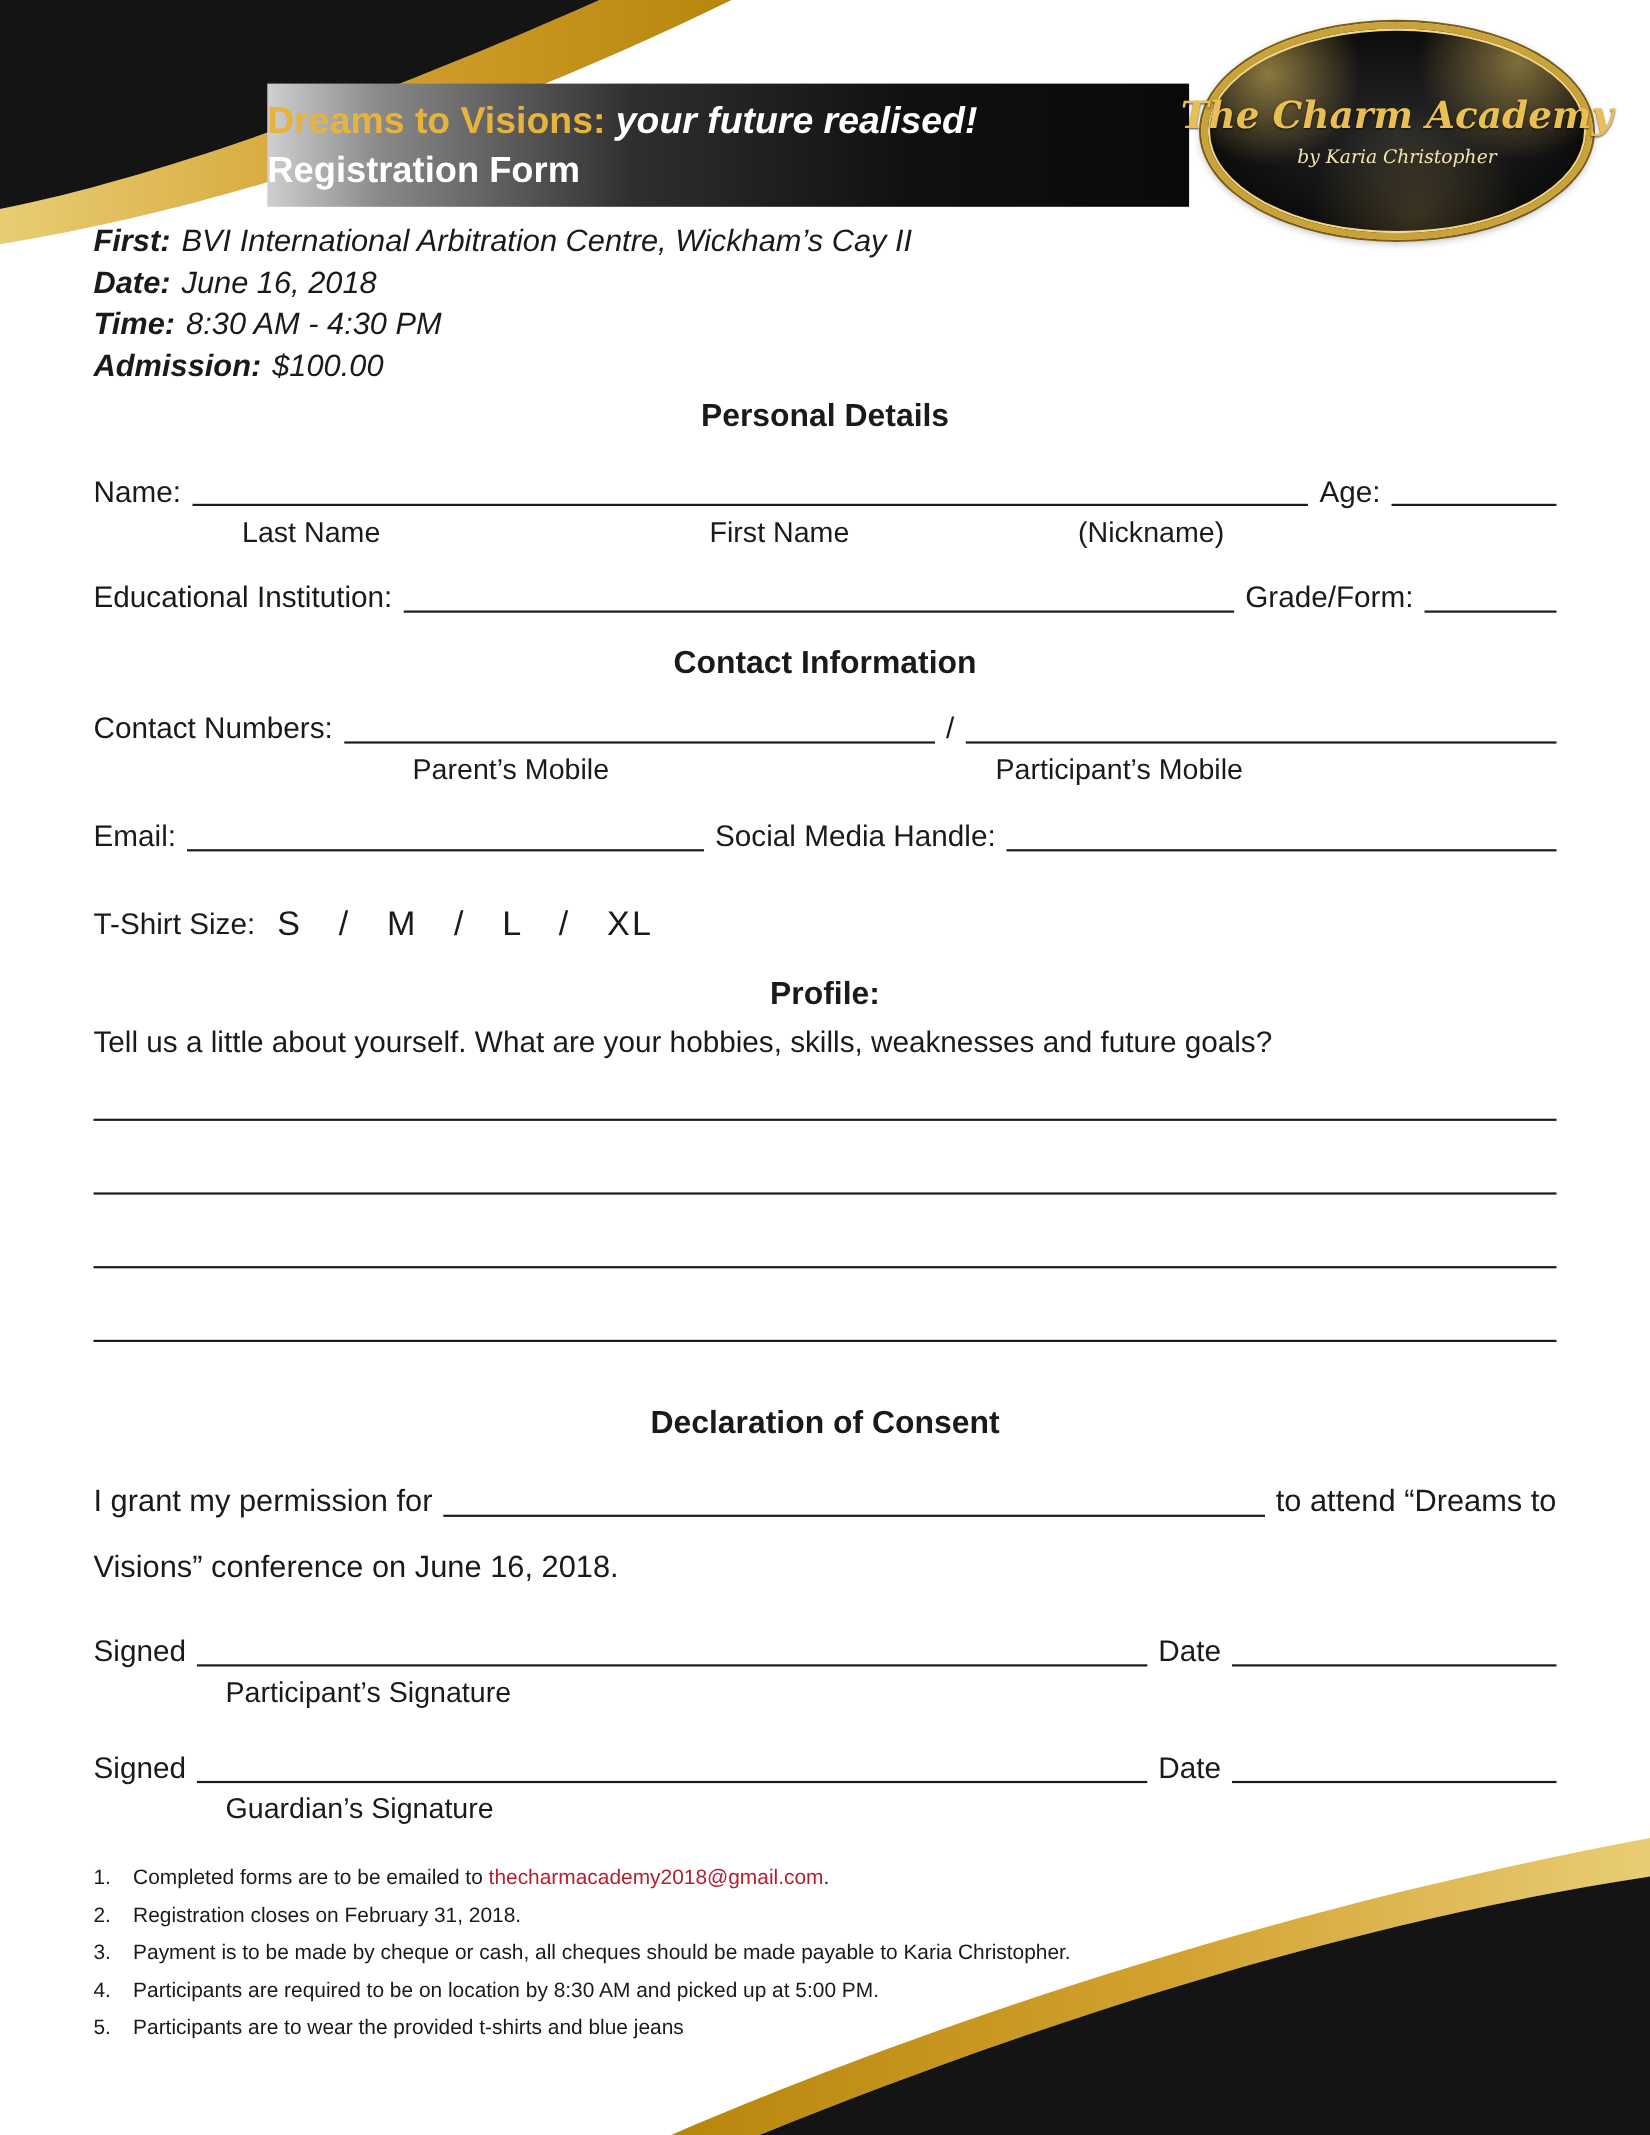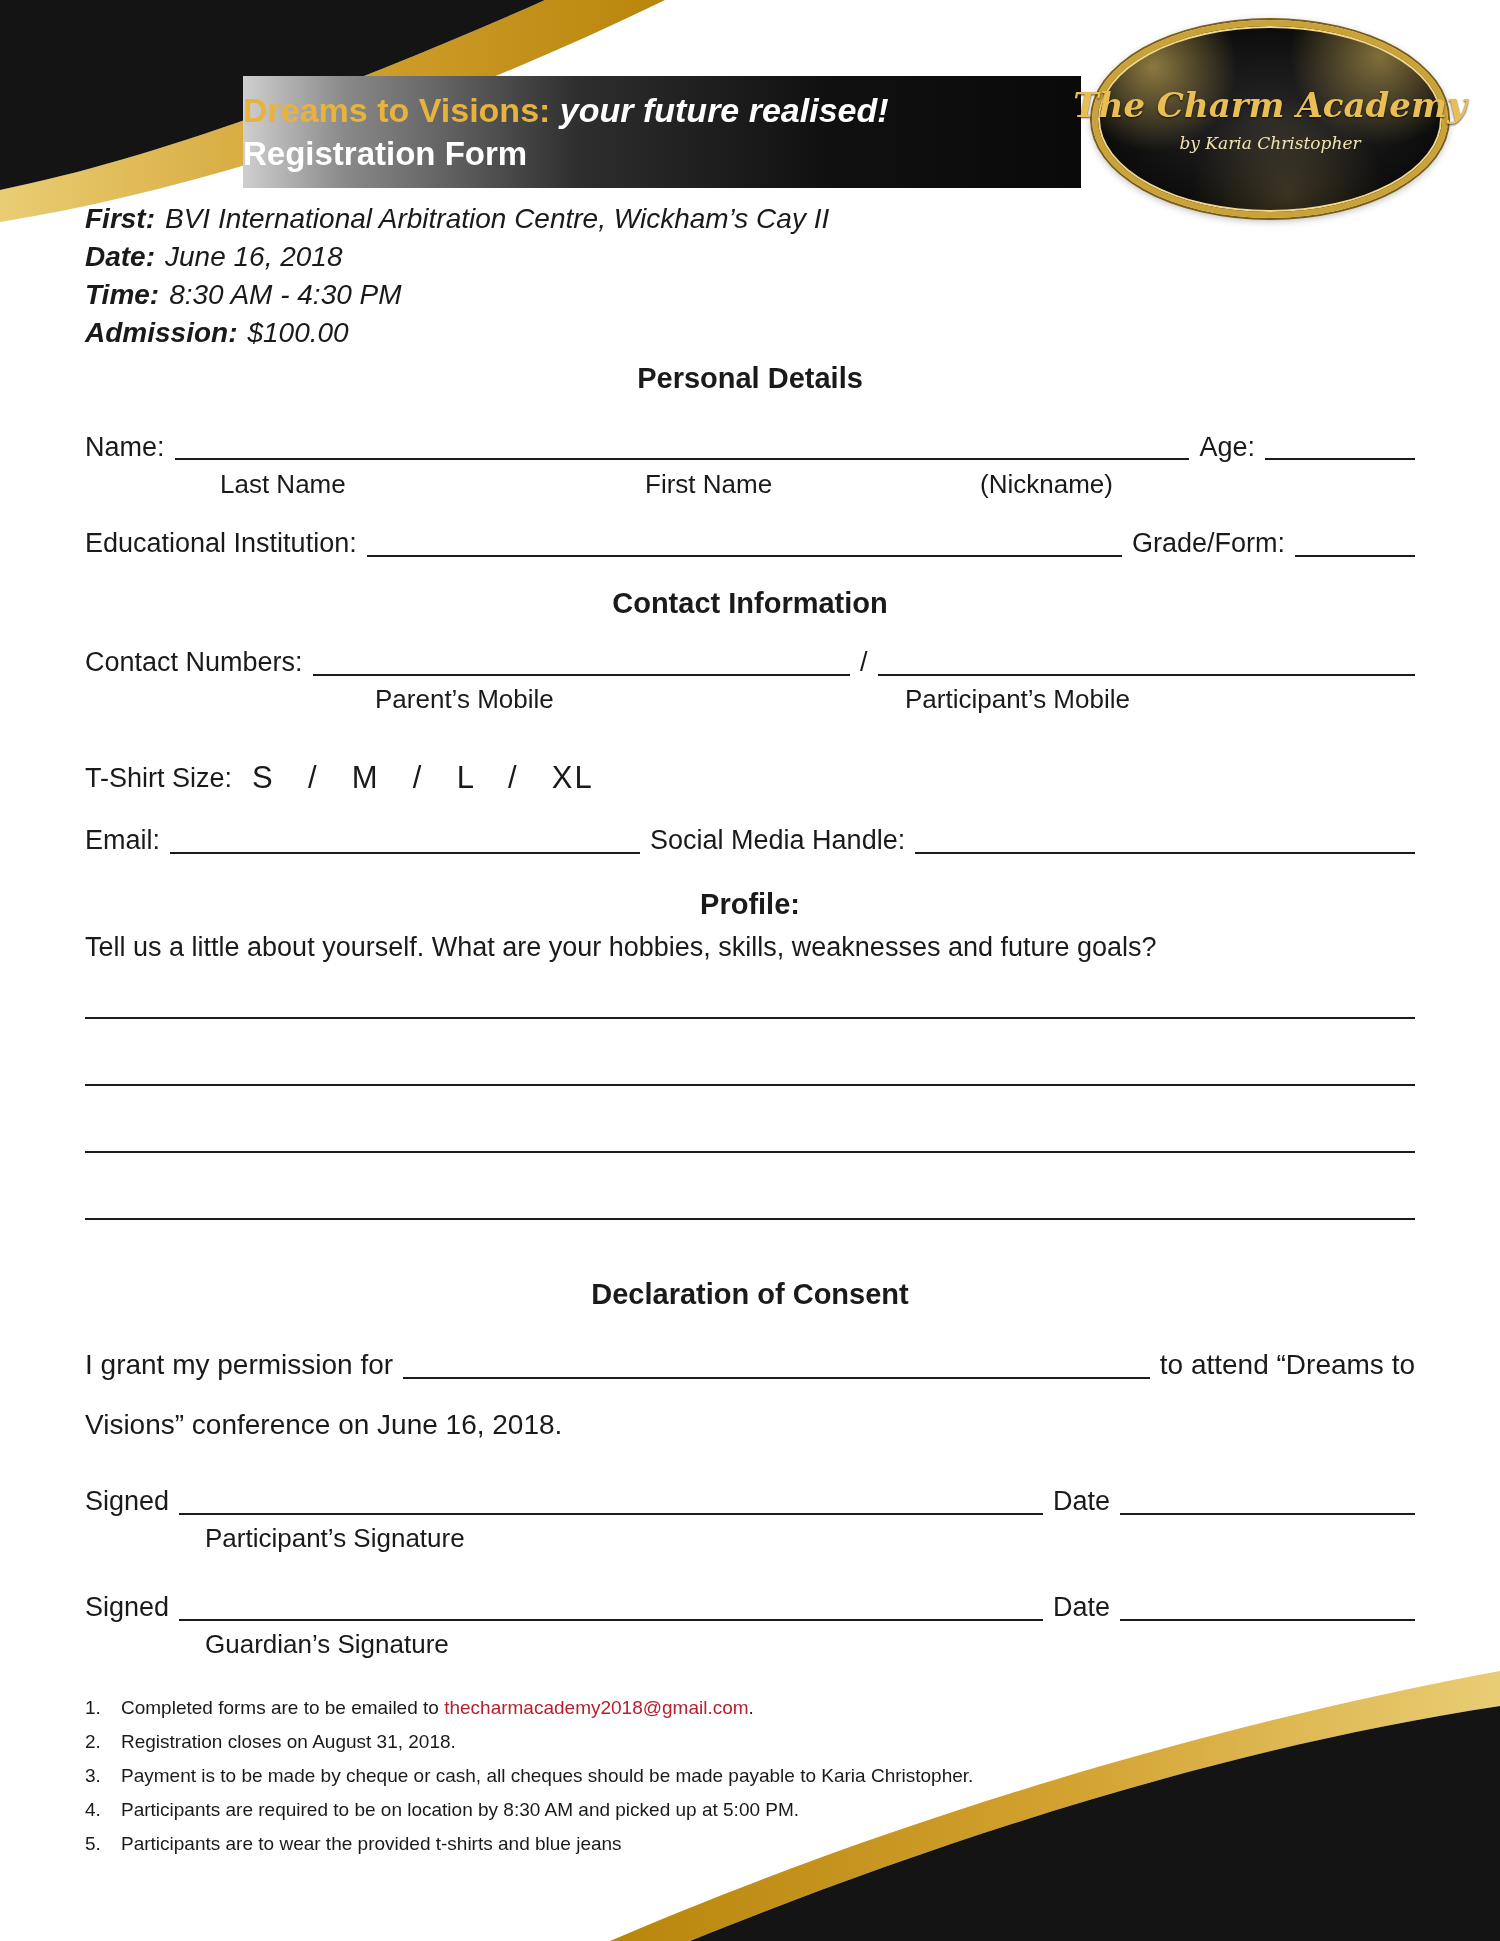--- a/index.html
+++ b/index.html
@@ -163,30 +163,30 @@
       <span class="lbl">Contact Numbers:</span>
       <span class="fline grow"></span>
       <span class="lbl">/</span>
       <span class="fline grow"></span>
     </div>
     <div class="hints">
       <span class="h-parent">Parent’s Mobile</span>
       <span class="h-participant">Participant’s Mobile</span>
     </div>
 
-    <div class="frow row-tshirt">
-      <span class="lbl">T-Shirt Size:</span>
-      <span class="sizes">S  /  M  /  L  /  XL</span>
-    </div>
-
     <div class="frow row-email">
       <span class="lbl">Email:</span>
       <span class="fline w470"></span>
       <span class="lbl">Social Media Handle:</span>
       <span class="fline grow"></span>
+    </div>
+
+    <div class="frow row-tshirt">
+      <span class="lbl">T-Shirt Size:</span>
+      <span class="sizes">S  /  M  /  L  /  XL</span>
     </div>
 
     <div class="section-title st-profile">Profile:</div>
     <div class="profile-prompt">Tell us a little about yourself. What are your hobbies, skills, weaknesses and future goals?</div>
     <div class="rule rule-first"></div>
     <div class="rule"></div>
     <div class="rule"></div>
     <div class="rule"></div>
 
     <div class="section-title st-consent">Declaration of Consent</div>
@@ -218,21 +218,21 @@
       <span class="h-sig">Guardian’s Signature</span>
     </div>
 
     <div class="notes">
       <div class="note">
         <span class="note-num">1.</span>
         <span class="note-text"><span>Completed forms are to be emailed to </span><a class="email-link">thecharmacademy2018@gmail.com</a><span>.</span></span>
       </div>
       <div class="note">
         <span class="note-num">2.</span>
-        <span class="note-text">Registration closes on August 31, 2018.</span>
+        <span class="note-text">Registration closes on February 31, 2018.</span>
       </div>
       <div class="note">
         <span class="note-num">3.</span>
         <span class="note-text">Payment is to be made by cheque or cash, all cheques should be made payable to Karia Christopher.</span>
       </div>
       <div class="note">
         <span class="note-num">4.</span>
         <span class="note-text">Participants are required to be on location by 8:30 AM and picked up at 5:00 PM.</span>
       </div>
       <div class="note">

